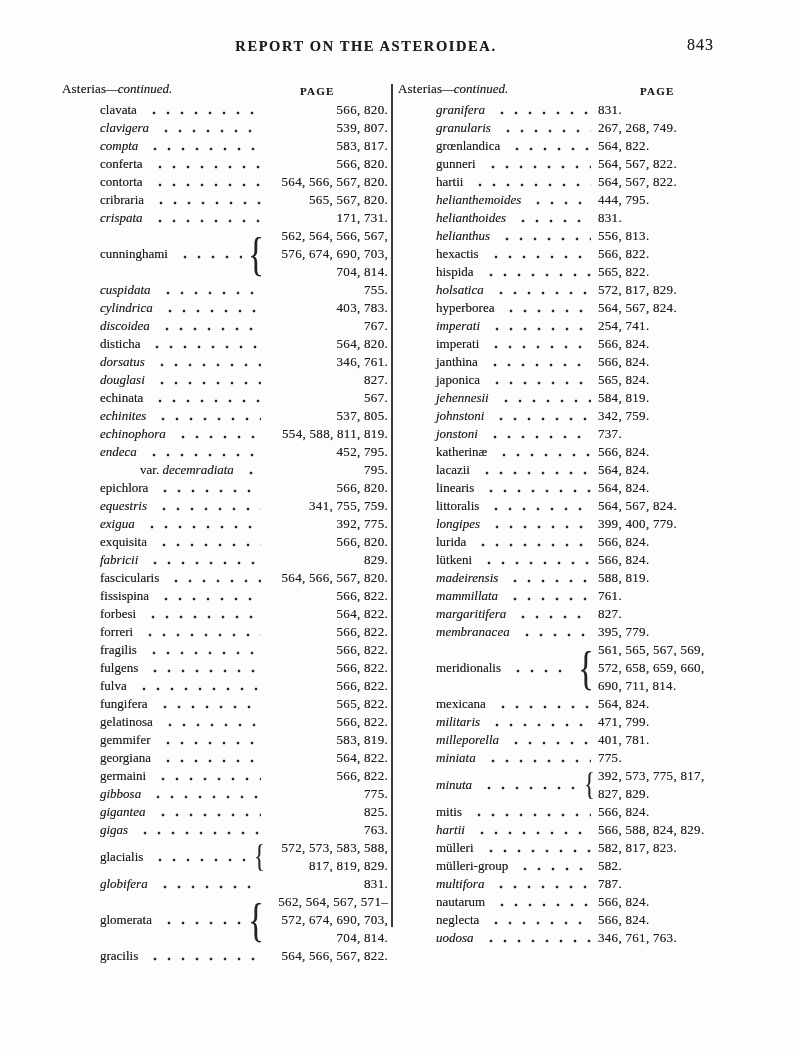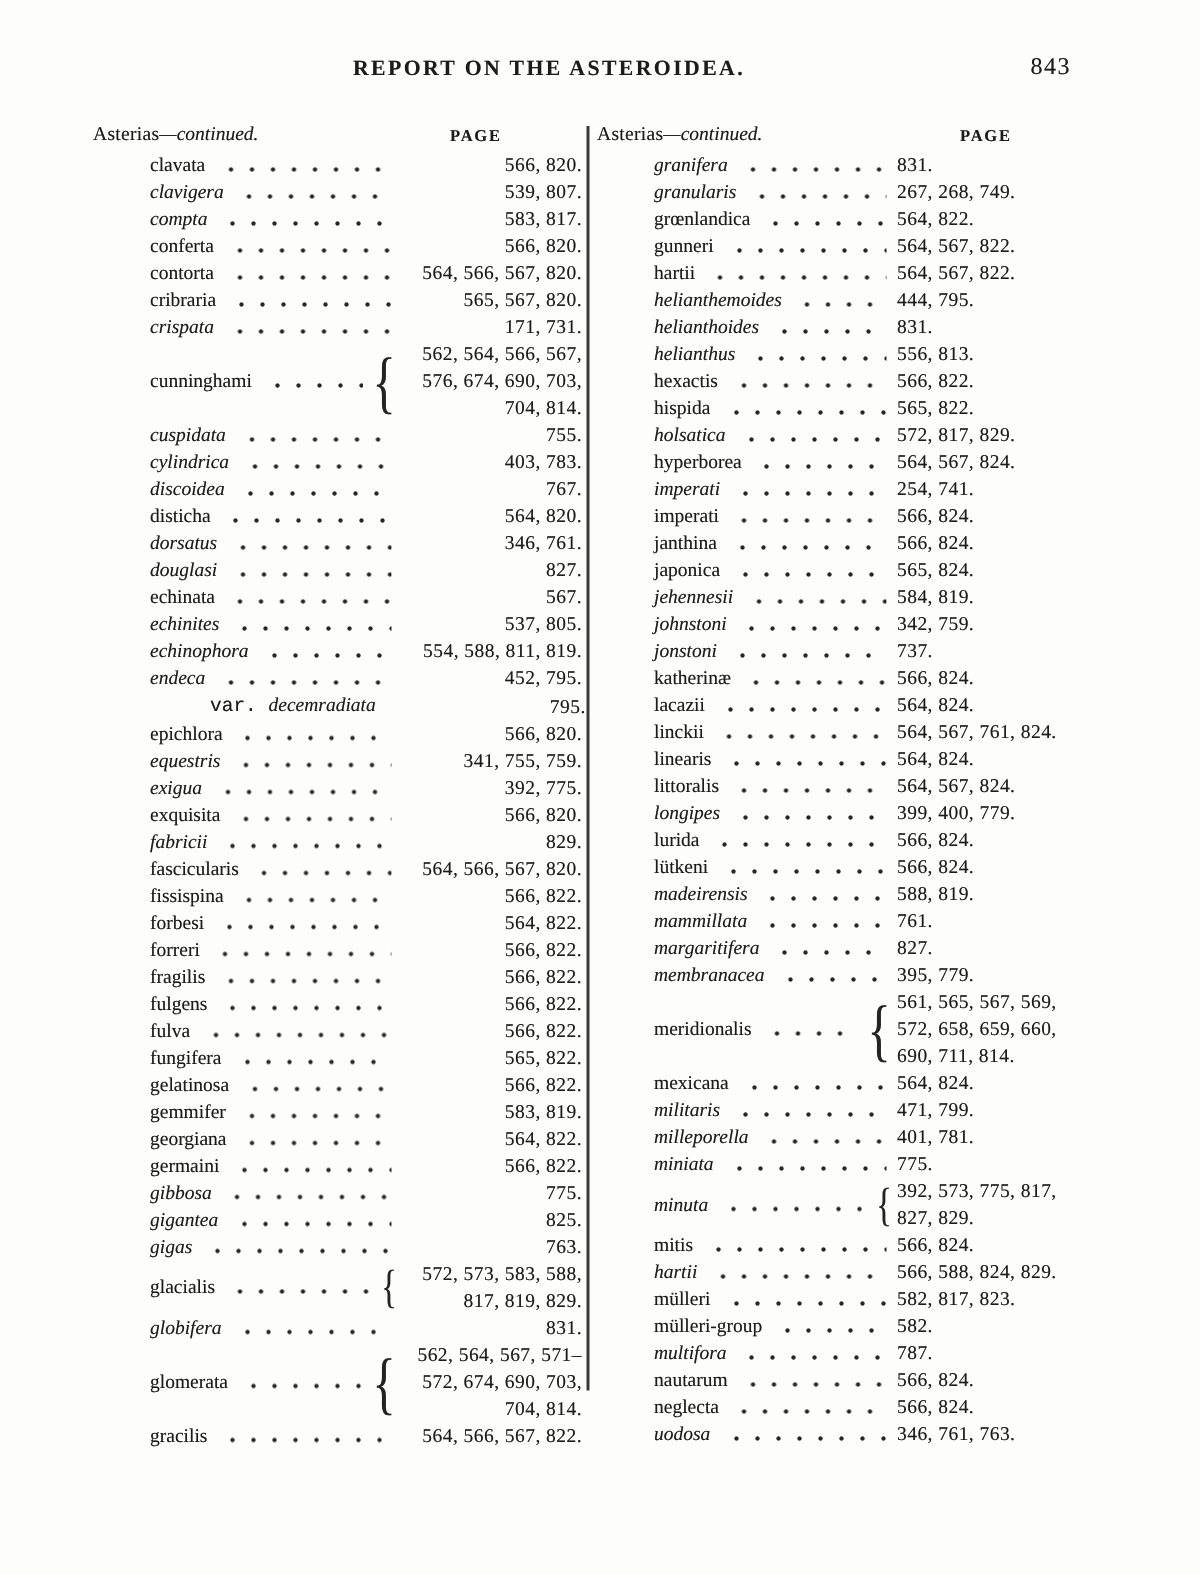--- a/index.html
+++ b/index.html
@@ -34,21 +34,21 @@
   .it{font-style:italic;}
   .pagelabel{
     position:absolute;top:2px;font-size:11px;letter-spacing:1.2px;
     font-weight:bold;
   }
   .col-left .pagelabel{left:238px;}
   .col-right .pagelabel{left:242px;}
   .entry{display:flex;align-items:center;}
   .nm{flex:0 0 auto;padding-left:38px;line-height:18px;white-space:nowrap;}
   .entry.indent .nm{padding-left:78px;}
-  .pre{font-style:normal;font-family:Liberation Mono, monospace;}
+  .pre{font-style:normal;}
   .lead{
     flex:1 1 auto;min-width:8px;height:18px;margin:0 7px 0 5px;
     background-image:radial-gradient(circle, #272727 1.15px, rgba(0,0,0,0) 1.7px);
     background-size:14px 18px;background-repeat:repeat-x;
     background-position:5px 3px;
   }
   .pgs{flex:0 0 auto;}
   .col-left .pgs{width:120px;text-align:right;}
   .col-right .pgs{width:158px;}
   .pgline{display:block;height:18px;line-height:18px;white-space:nowrap;letter-spacing:.3px;}
@@ -535,27 +535,20 @@
           </span>
         </div>
         <div class="entry">
           <span class="nm"><span>lacazii</span></span>
           <span class="lead"></span>
           <span class="pgs">
             <span class="pgline">564, 824.</span>
           </span>
         </div>
         <div class="entry">
-          <span class="nm"><span>linckii</span></span>
-          <span class="lead"></span>
-          <span class="pgs">
-            <span class="pgline">564, 567, 761, 824.</span>
-          </span>
-        </div>
-        <div class="entry">
           <span class="nm"><span>linearis</span></span>
           <span class="lead"></span>
           <span class="pgs">
             <span class="pgline">564, 824.</span>
           </span>
         </div>
         <div class="entry">
           <span class="nm"><span>littoralis</span></span>
           <span class="lead"></span>
           <span class="pgs">

